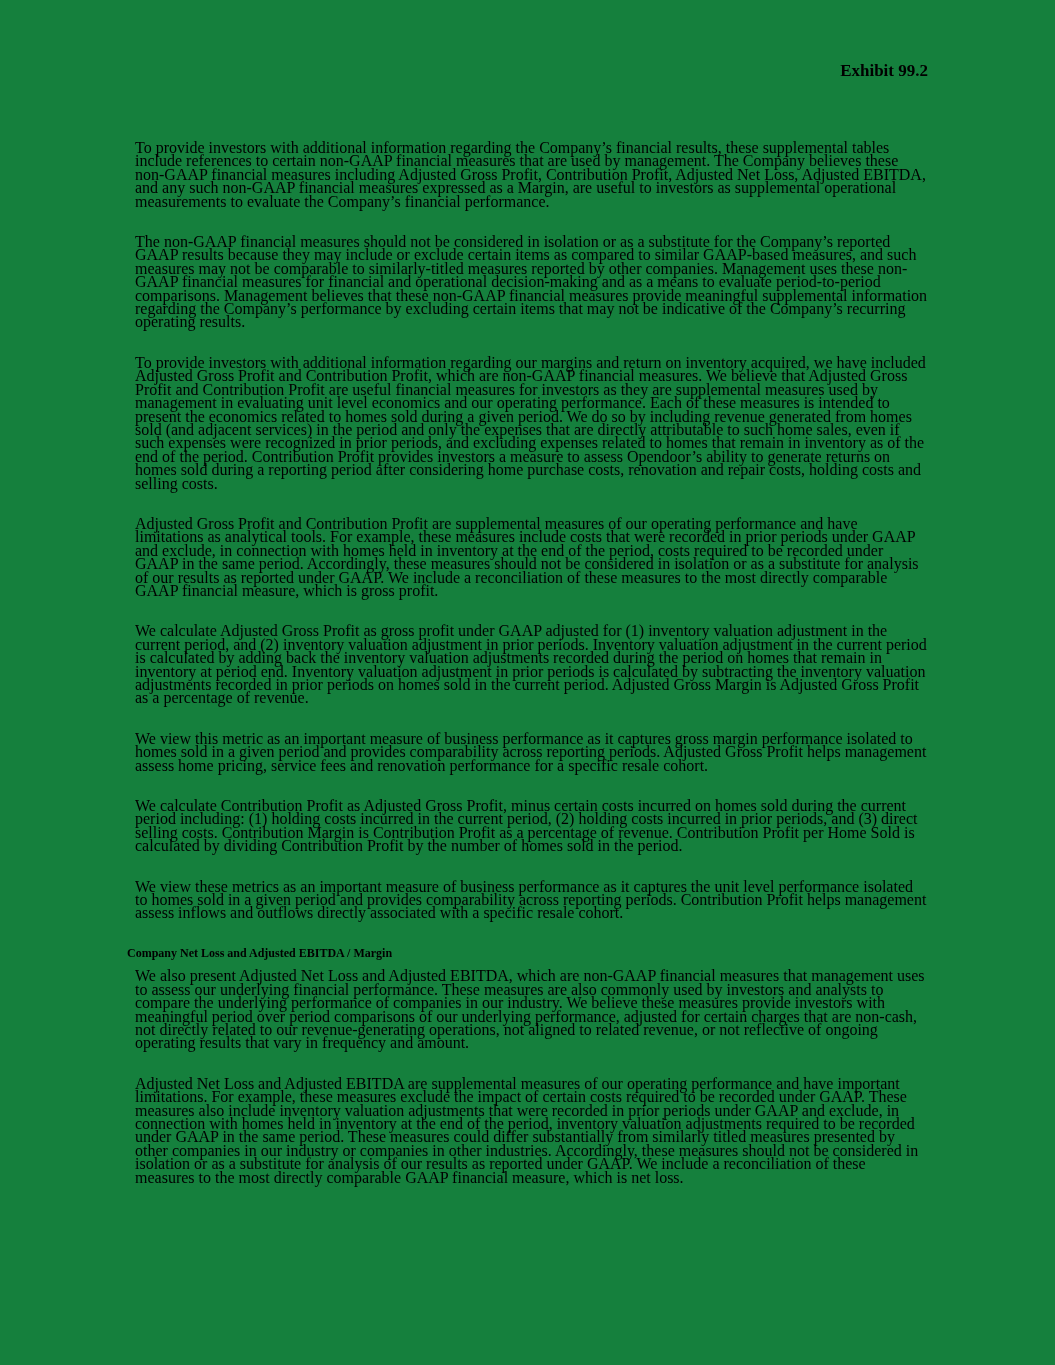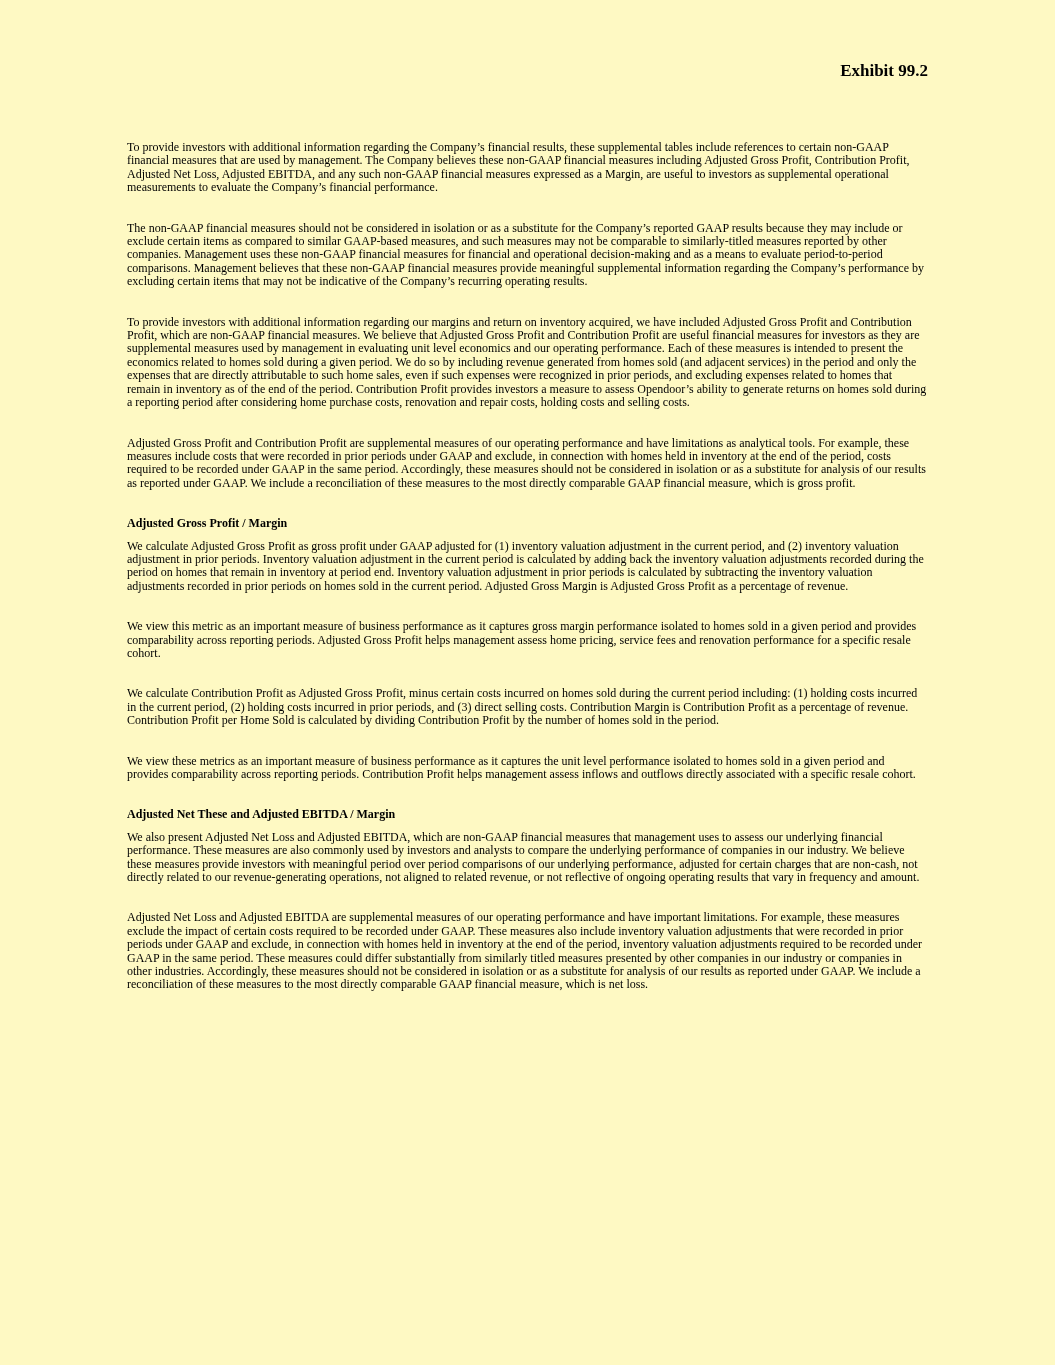--- a/index.html
+++ b/index.html
@@ -4,21 +4,21 @@
 <style>
   html, body {
     margin: 0;
     padding: 0;
     background: #ffffff;
   }
   .page {
     position: relative;
     width: 1055px;
     height: 1365px;
-    background: #fef9c3;
+    background: #15803d;
     font-family: "Liberation Serif", "DejaVu Serif", serif;
     color: #000000;
     overflow: hidden;
   }
   .content {
     position: absolute;
     top: 60px;
     left: 127px;
     width: 801px;
   }
@@ -29,23 +29,23 @@
     line-height: 21px;
     margin: 0 0 60px 0;
   }
   .section-heading {
     font-size: 12px;
     line-height: 13.4px;
     font-weight: bold;
     margin: 0 0 9px 0;
   }
   .doc-paragraph {
-    font-size: 12px;
+    font-size: 16px;
     line-height: 13.4px;
-    margin: 0 0 27px 0;
+    margin: 0 0 27px 8px;
     text-align: left;
   }
   .section {
     margin: 0;
   }
   .section + .section {
     margin-top: 6px;
   }
 </style>
 </head>
@@ -60,30 +60,29 @@
       <p class="doc-paragraph">To provide investors with additional information regarding the Company’s financial results, these supplemental tables include references to certain non-GAAP financial measures that are used by management. The Company believes these non-GAAP financial measures including Adjusted Gross Profit, Contribution Profit, Adjusted Net Loss, Adjusted EBITDA, and any such non-GAAP financial measures expressed as a Margin, are useful to investors as supplemental operational measurements to evaluate the Company’s financial performance.</p>
       <p class="doc-paragraph">The non-GAAP financial measures should not be considered in isolation or as a substitute for the Company’s reported GAAP results because they may include or exclude certain items as compared to similar GAAP-based measures, and such measures may not be comparable to similarly-titled measures reported by other companies. Management uses these non-GAAP financial measures for financial and operational decision-making and as a means to evaluate period-to-period comparisons. Management believes that these non-GAAP financial measures provide meaningful supplemental information regarding the Company’s performance by excluding certain items that may not be indicative of the Company’s recurring operating results.</p>
     </div>
 
     <div class="section">
       <p class="doc-paragraph">To provide investors with additional information regarding our margins and return on inventory acquired, we have included Adjusted Gross Profit and Contribution Profit, which are non-GAAP financial measures. We believe that Adjusted Gross Profit and Contribution Profit are useful financial measures for investors as they are supplemental measures used by management in evaluating unit level economics and our operating performance. Each of these measures is intended to present the economics related to homes sold during a given period. We do so by including revenue generated from homes sold (and adjacent services) in the period and only the expenses that are directly attributable to such home sales, even if such expenses were recognized in prior periods, and excluding expenses related to homes that remain in inventory as of the end of the period. Contribution Profit provides investors a measure to assess Opendoor’s ability to generate returns on homes sold during a reporting period after considering home purchase costs, renovation and repair costs, holding costs and selling costs.</p>
       <p class="doc-paragraph">Adjusted Gross Profit and Contribution Profit are supplemental measures of our operating performance and have limitations as analytical tools. For example, these measures include costs that were recorded in prior periods under GAAP and exclude, in connection with homes held in inventory at the end of the period, costs required to be recorded under GAAP in the same period. Accordingly, these measures should not be considered in isolation or as a substitute for analysis of our results as reported under GAAP. We include a reconciliation of these measures to the most directly comparable GAAP financial measure, which is gross profit.</p>
     </div>
 
     <div class="section">
-      <div class="section-heading">Adjusted Gross Profit / Margin</div>
       <p class="doc-paragraph">We calculate Adjusted Gross Profit as gross profit under GAAP adjusted for (1) inventory valuation adjustment in the current period, and (2) inventory valuation adjustment in prior periods. Inventory valuation adjustment in the current period is calculated by adding back the inventory valuation adjustments recorded during the period on homes that remain in inventory at period end. Inventory valuation adjustment in prior periods is calculated by subtracting the inventory valuation adjustments recorded in prior periods on homes sold in the current period. Adjusted Gross Margin is Adjusted Gross Profit as a percentage of revenue.</p>
       <p class="doc-paragraph">We view this metric as an important measure of business performance as it captures gross margin performance isolated to homes sold in a given period and provides comparability across reporting periods. Adjusted Gross Profit helps management assess home pricing, service fees and renovation performance for a specific resale cohort.</p>
     </div>
 
     <div class="section">
       <p class="doc-paragraph">We calculate Contribution Profit as Adjusted Gross Profit, minus certain costs incurred on homes sold during the current period including: (1) holding costs incurred in the current period, (2) holding costs incurred in prior periods, and (3) direct selling costs. Contribution Margin is Contribution Profit as a percentage of revenue. Contribution Profit per Home Sold is calculated by dividing Contribution Profit by the number of homes sold in the period.</p>
       <p class="doc-paragraph">We view these metrics as an important measure of business performance as it captures the unit level performance isolated to homes sold in a given period and provides comparability across reporting periods. Contribution Profit helps management assess inflows and outflows directly associated with a specific resale cohort.</p>
     </div>
 
     <div class="section">
-      <div class="section-heading">Adjusted Net These and Adjusted EBITDA / Margin</div>
+      <div class="section-heading">Company Net Loss and Adjusted EBITDA / Margin</div>
       <p class="doc-paragraph">We also present Adjusted Net Loss and Adjusted EBITDA, which are non-GAAP financial measures that management uses to assess our underlying financial performance. These measures are also commonly used by investors and analysts to compare the underlying performance of companies in our industry. We believe these measures provide investors with meaningful period over period comparisons of our underlying performance, adjusted for certain charges that are non-cash, not directly related to our revenue-generating operations, not aligned to related revenue, or not reflective of ongoing operating results that vary in frequency and amount.</p>
       <p class="doc-paragraph">Adjusted Net Loss and Adjusted EBITDA are supplemental measures of our operating performance and have important limitations. For example, these measures exclude the impact of certain costs required to be recorded under GAAP. These measures also include inventory valuation adjustments that were recorded in prior periods under GAAP and exclude, in connection with homes held in inventory at the end of the period, inventory valuation adjustments required to be recorded under GAAP in the same period. These measures could differ substantially from similarly titled measures presented by other companies in our industry or companies in other industries. Accordingly, these measures should not be considered in isolation or as a substitute for analysis of our results as reported under GAAP. We include a reconciliation of these measures to the most directly comparable GAAP financial measure, which is net loss.</p>
     </div>
 
   </div>
 </div>
 
 </body></html>

